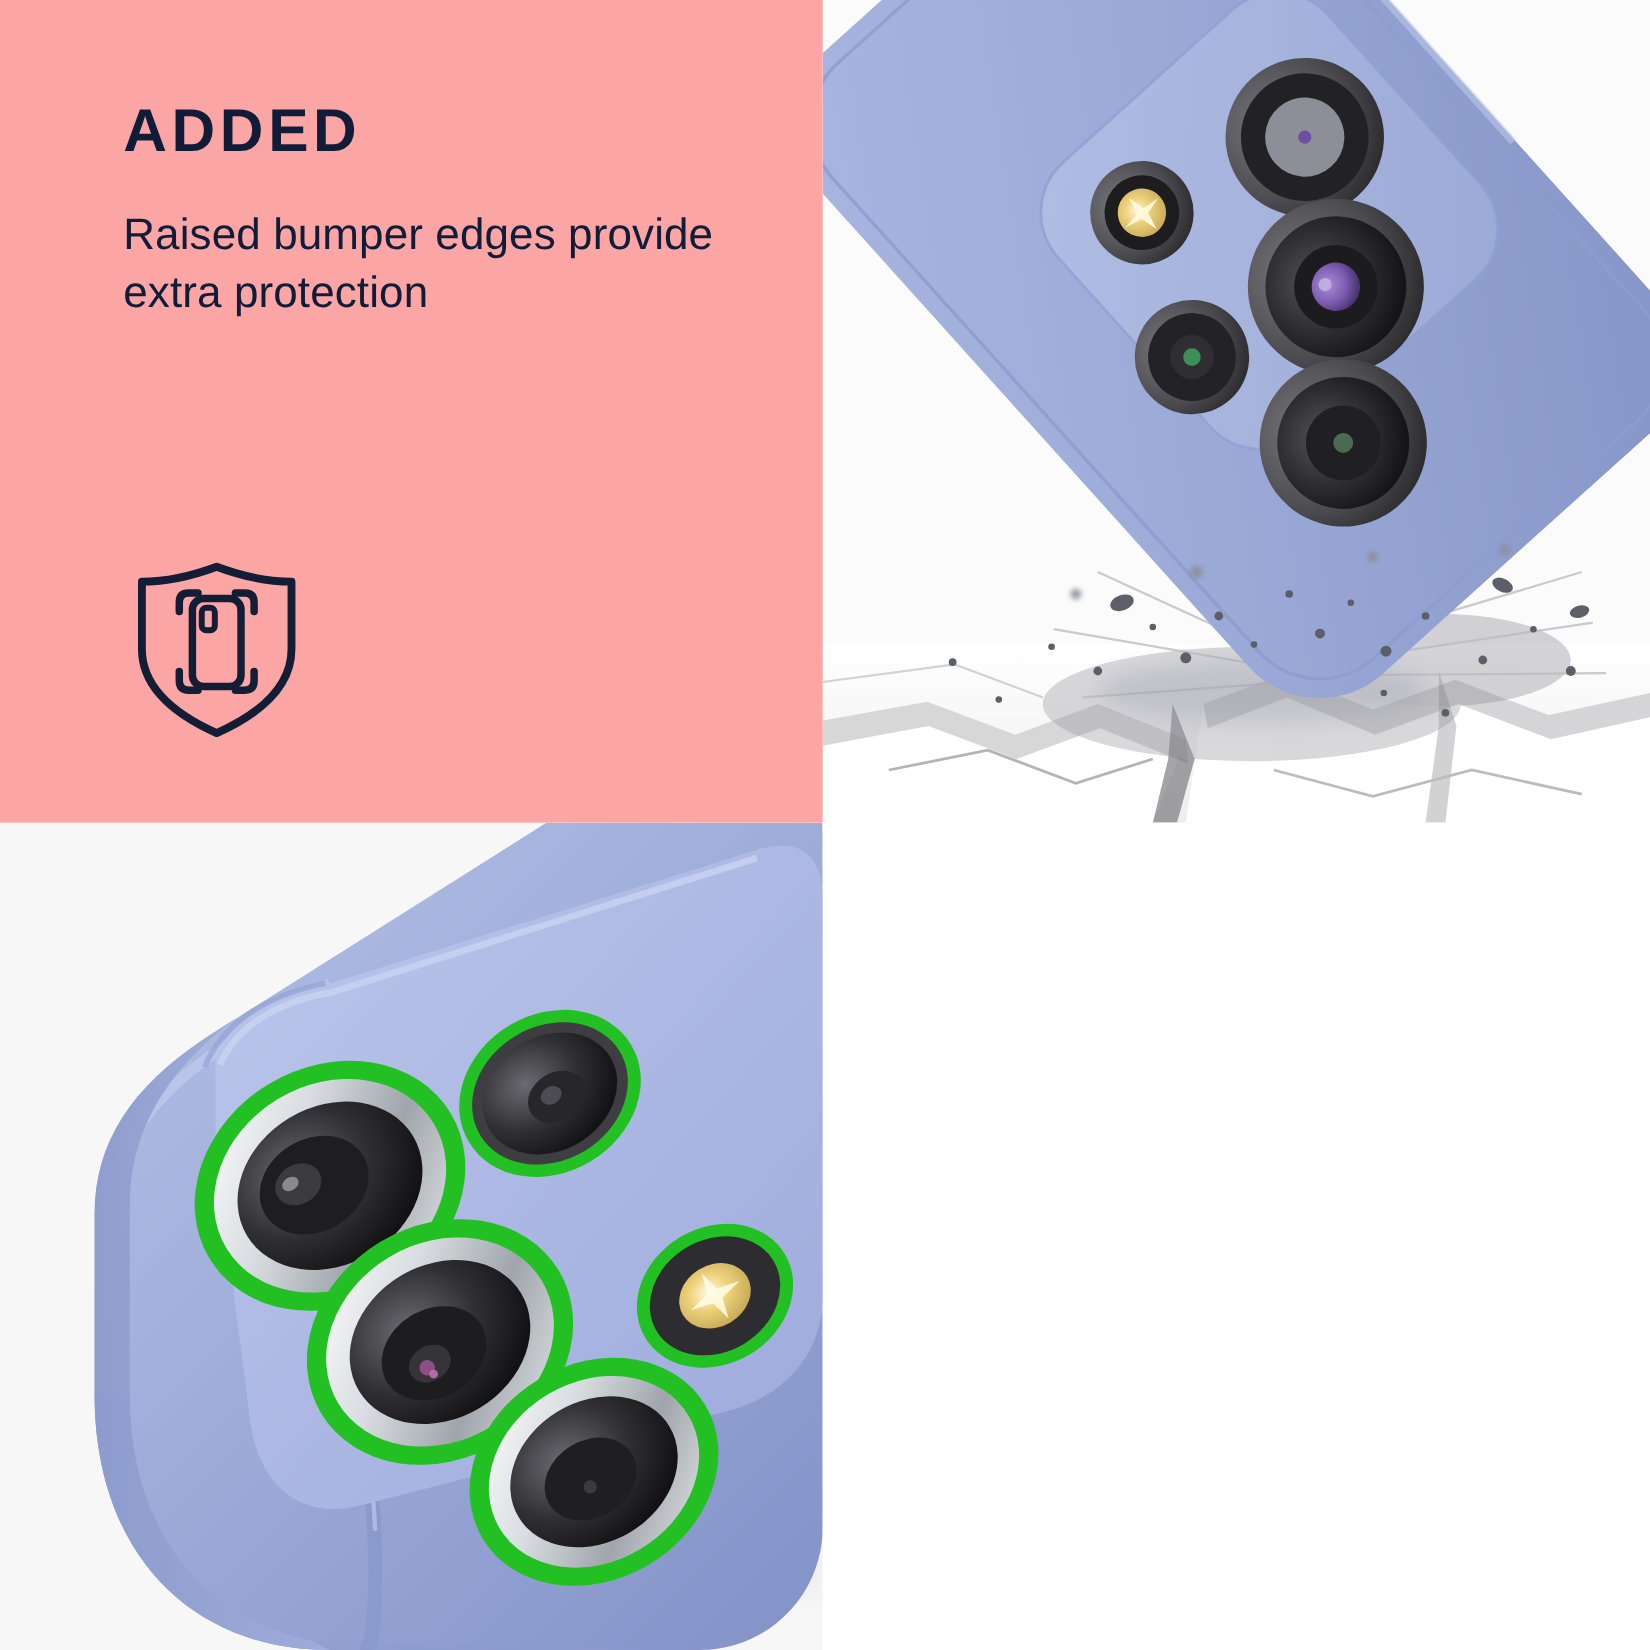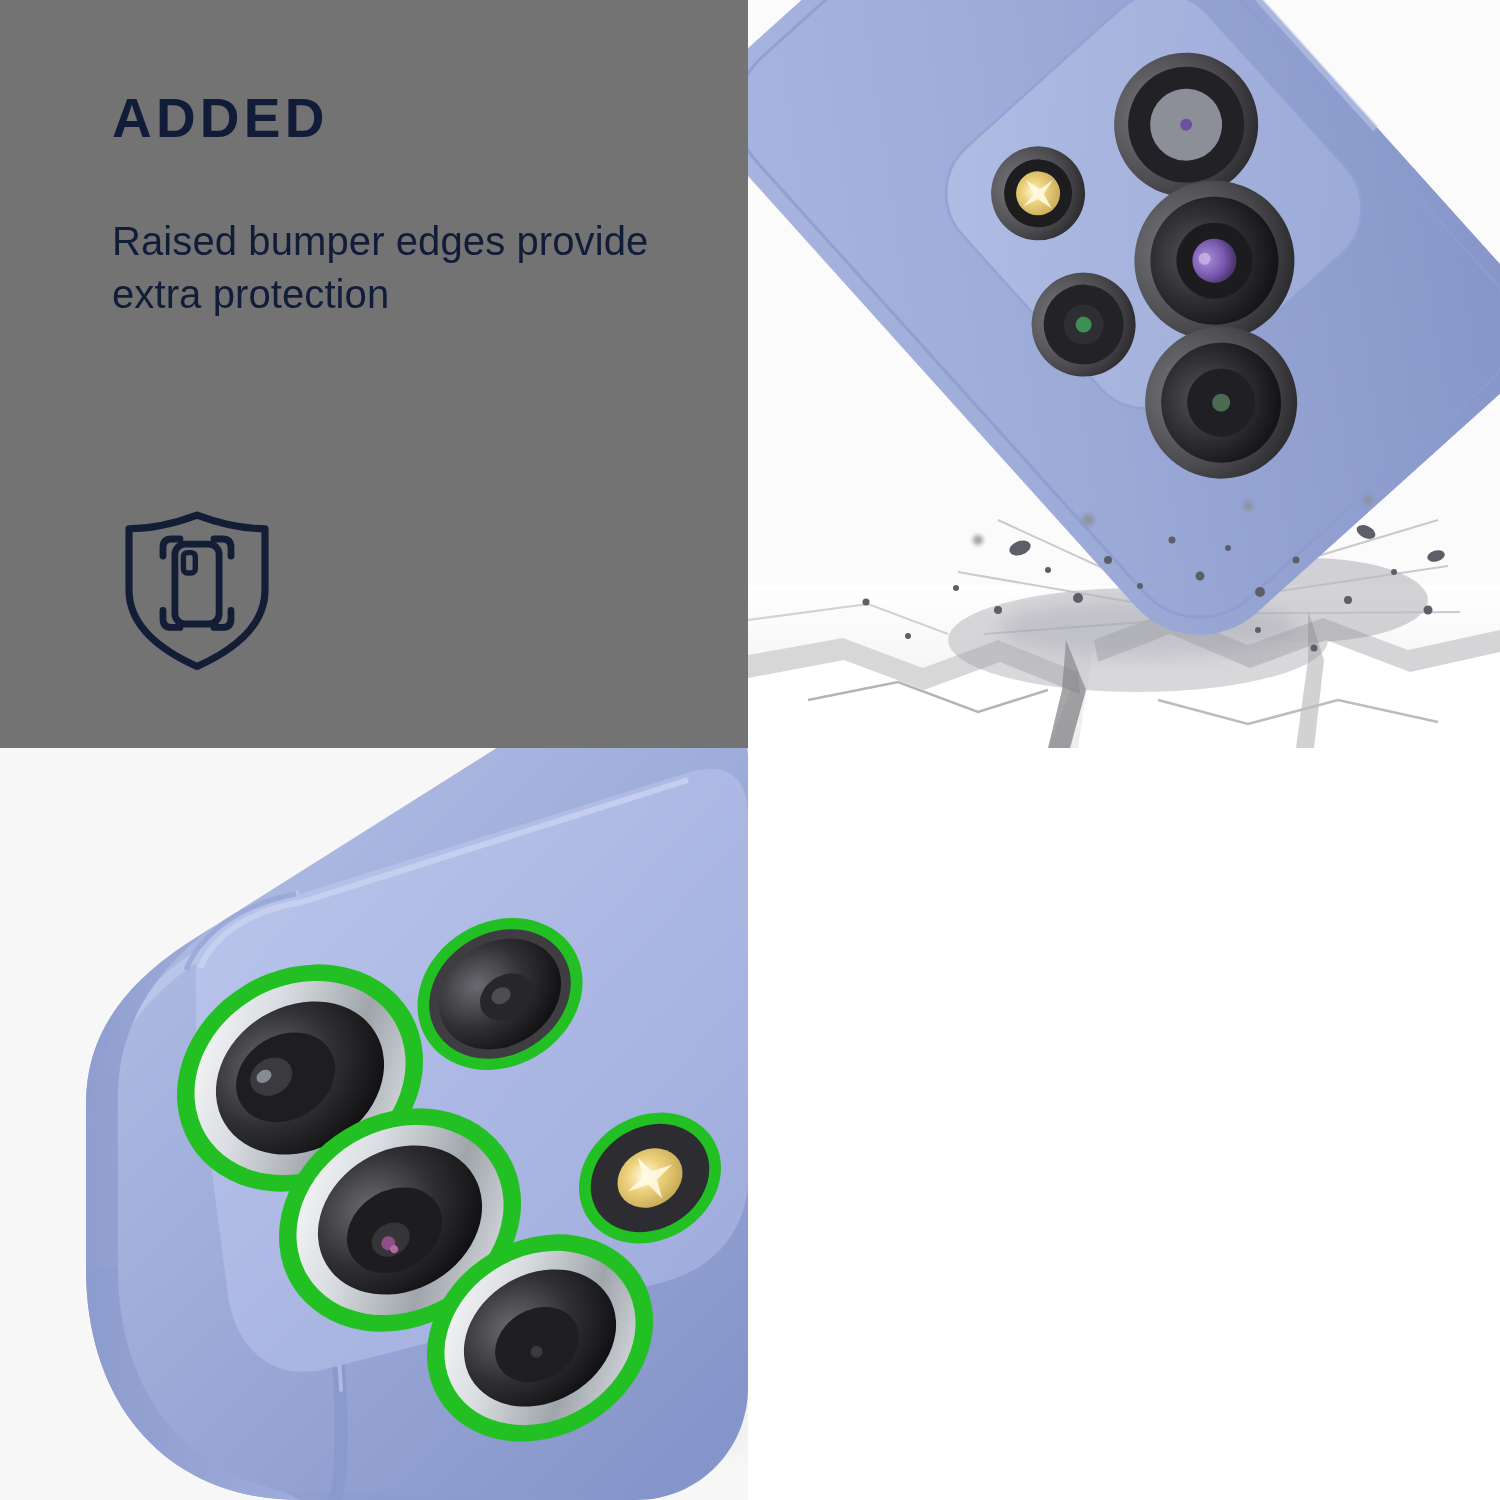--- a/index.html
+++ b/index.html
@@ -15,21 +15,21 @@
     width: 1500px;
     height: 1500px;
     overflow: hidden;
     background: #ffffff;
   }
   .quad {
     position: absolute;
     overflow: hidden;
   }
   
-  .q-tl { left: 0;    top: 0;    width: 748px; height: 748px; background: #737373; }
+  .q-tl { left: 0;    top: 0;    width: 748px; height: 748px; background: #fca5a5; }
   .q-tr { left: 748px; top: 0;   width: 752px; height: 748px; background: #fbfbfb; }
   .q-bl { left: 0;    top: 748px; width: 748px; height: 752px; background: #f7f7f7; }
   .q-br { left: 748px; top: 748px; width: 752px; height: 752px; background: #ffffff; }
 
   
   .textblock { position: absolute; }
   .tb-tl { left: 112px; top: 86px;  width: 580px; }
 
   .headline {
     color: #111c38;
@@ -43,21 +43,21 @@
   .headline .l2 { display: block; }
 
   .subcopy {
     color: #111c38;
     font-size: 40px;
     font-weight: 400;
     line-height: 1.33;
     margin: 0;
     letter-spacing: 0.1px;
   }
-  .tb-tl .subcopy { margin-top: 64px; }
+  .tb-tl .subcopy { margin-top: 36px; }
 
   .icon-wrap { position: absolute; }
   .icon-tl { left: 112px; top: 505px; width: 170px; height: 170px; }
 
   
   .art { position: absolute; left: 0; top: 0; width: 100%; height: 100%; }
   .noselect { user-select: none; }
 </style>
 </head>
 <body>

